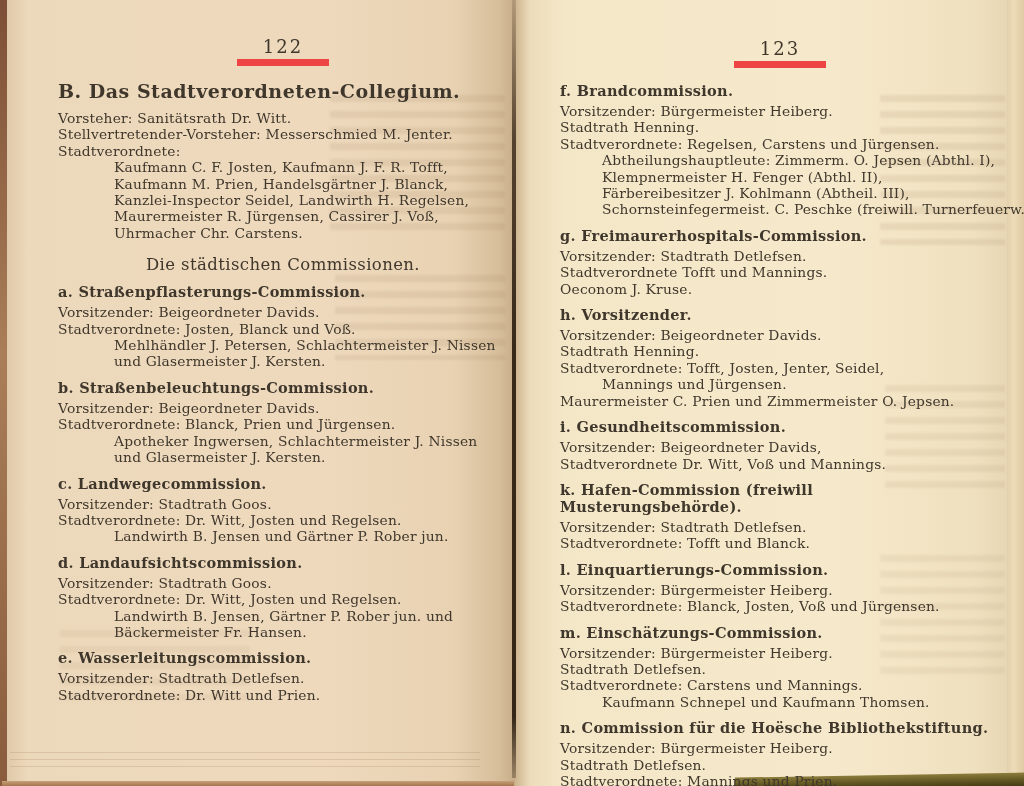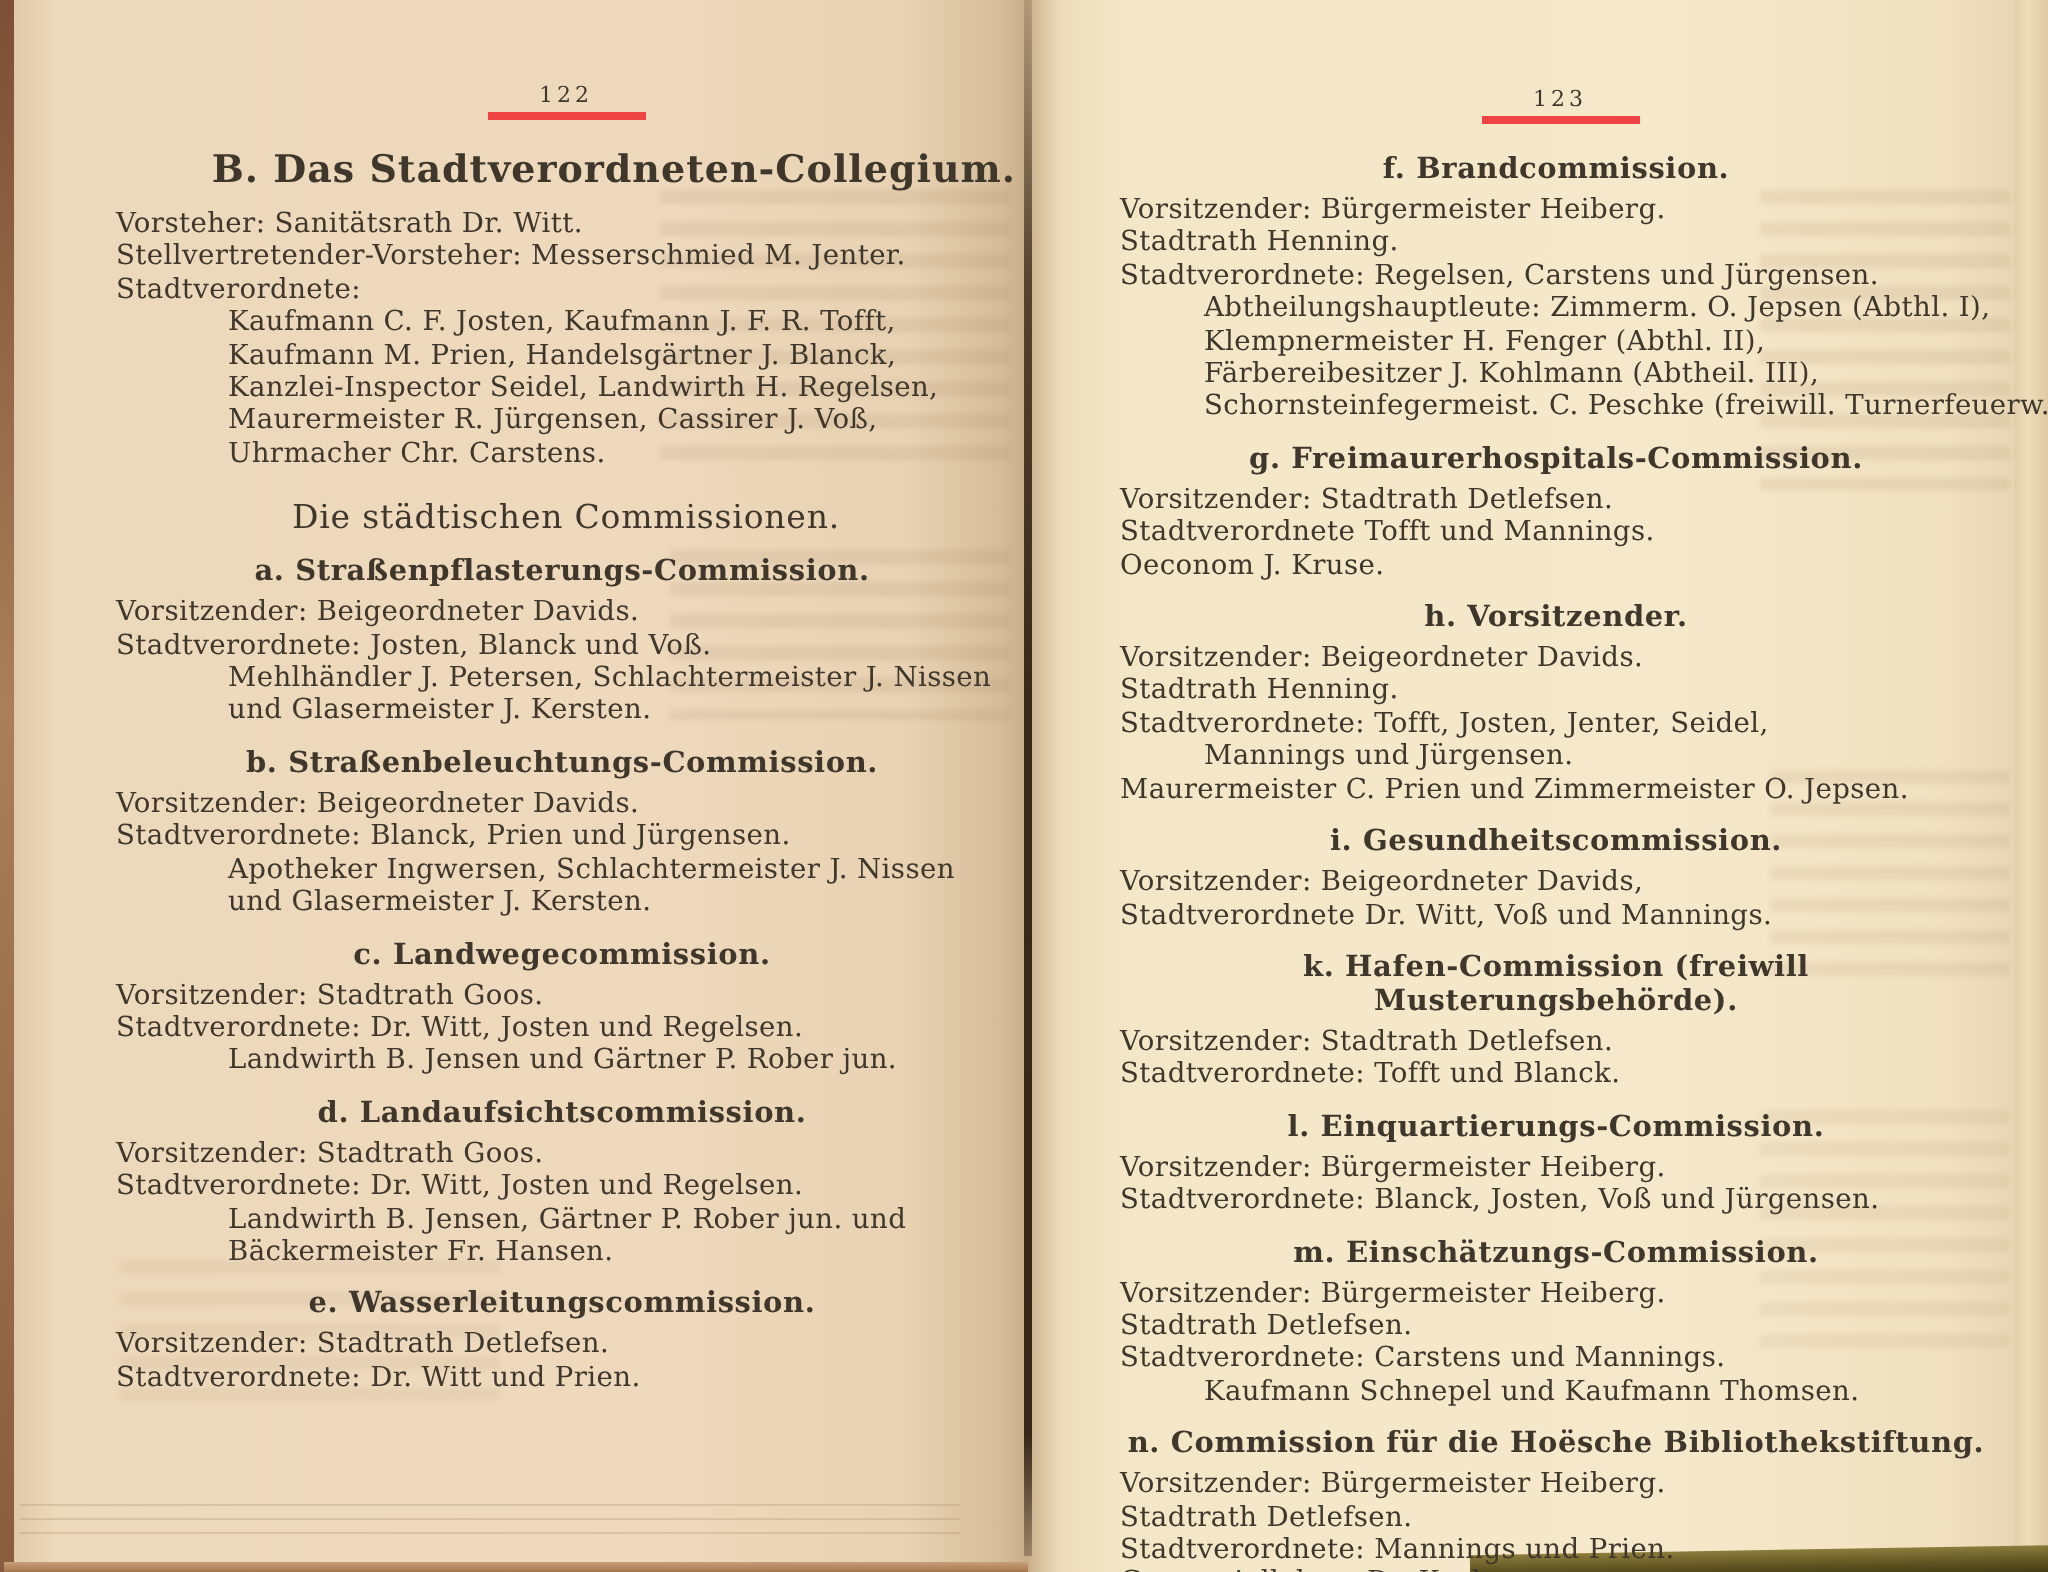--- a/index.html
+++ b/index.html
@@ -43,33 +43,33 @@
     position:absolute;left:10px;top:752px;width:470px;height:18px;
     background:repeating-linear-gradient(to bottom,rgba(160,130,95,0.25) 0 1px,transparent 1px 7px);
   }
 
   .content{position:absolute;}
   .content-left{left:58px;top:36px;width:450px;}
   .content-right{left:560px;top:38px;width:440px;}
 
   .pagenum-wrap{text-align:center;margin-bottom:14px;}
   .pagenum{
-    display:inline-block;font-size:11px;letter-spacing:2px;
-    padding:0 26px 2px 26px;border-bottom:4px solid #ef4444;
+    display:inline-block;font-size:18px;letter-spacing:2px;
+    padding:0 26px 2px 26px;border-bottom:7px solid #ef4444;
   }
   .chapter-title{
-    text-align:right;font-size:19px;font-weight:bold;
+    text-align:left;font-size:19px;font-weight:bold;
     letter-spacing:0.5px;margin:4px 0 8px 0;
   }
   .group-heading{
     text-align:center;font-size:16.5px;font-weight:normal;
     margin:14px 0 8px 0;letter-spacing:0.4px;
   }
   .sec-h{
-    text-align:center;font-size:14.5px;font-weight:bold;
+    font-size:14.5px;font-weight:bold;
     margin:9px 4px 4px 0;letter-spacing:0.3px;
   }
   .ln{
     font-size:13.8px;line-height:16.4px;white-space:nowrap;
     letter-spacing:0.2px;
   }
   .ln.ind{padding-left:56px;}
   .content-right .ln.ind{padding-left:42px;}
 
   .bleed{

